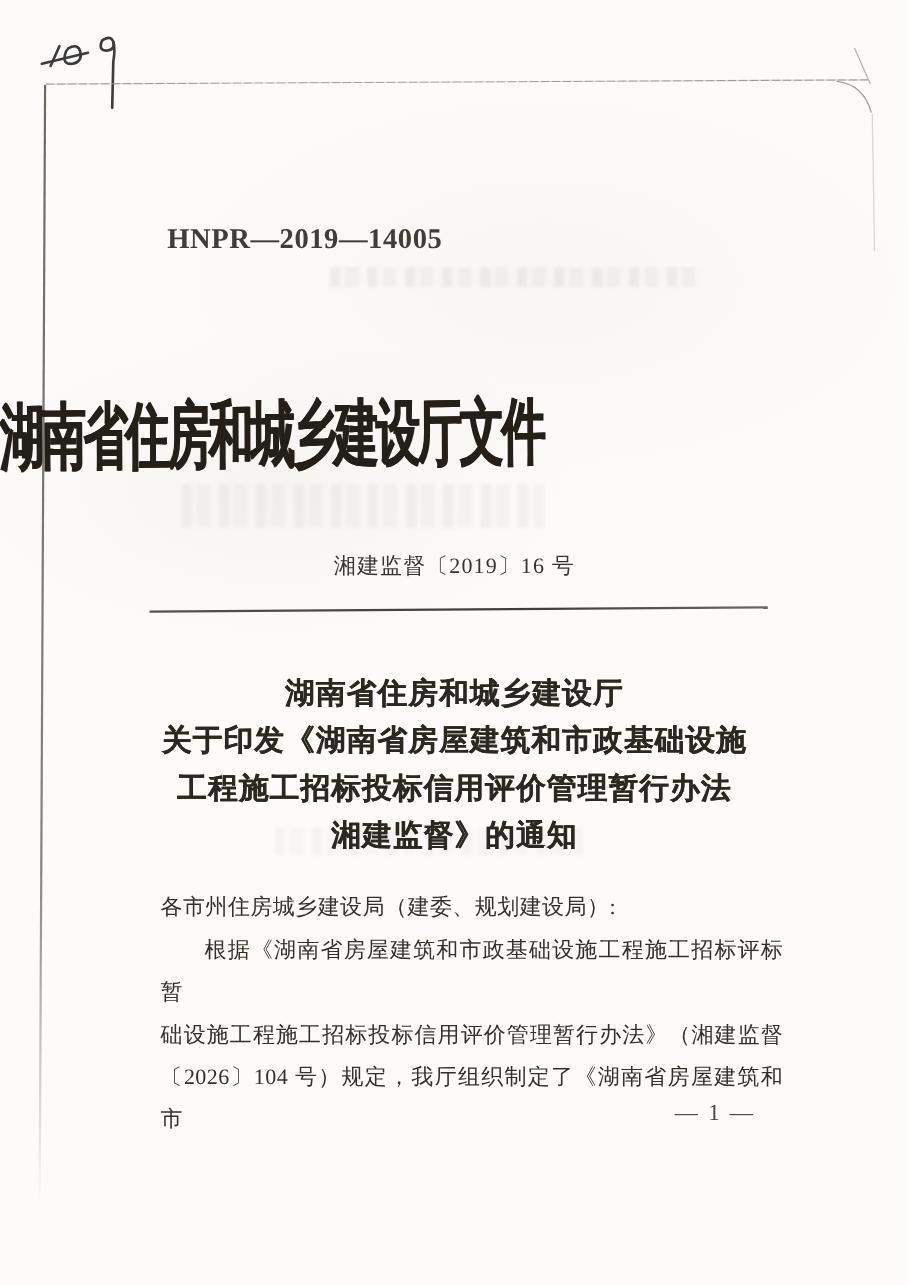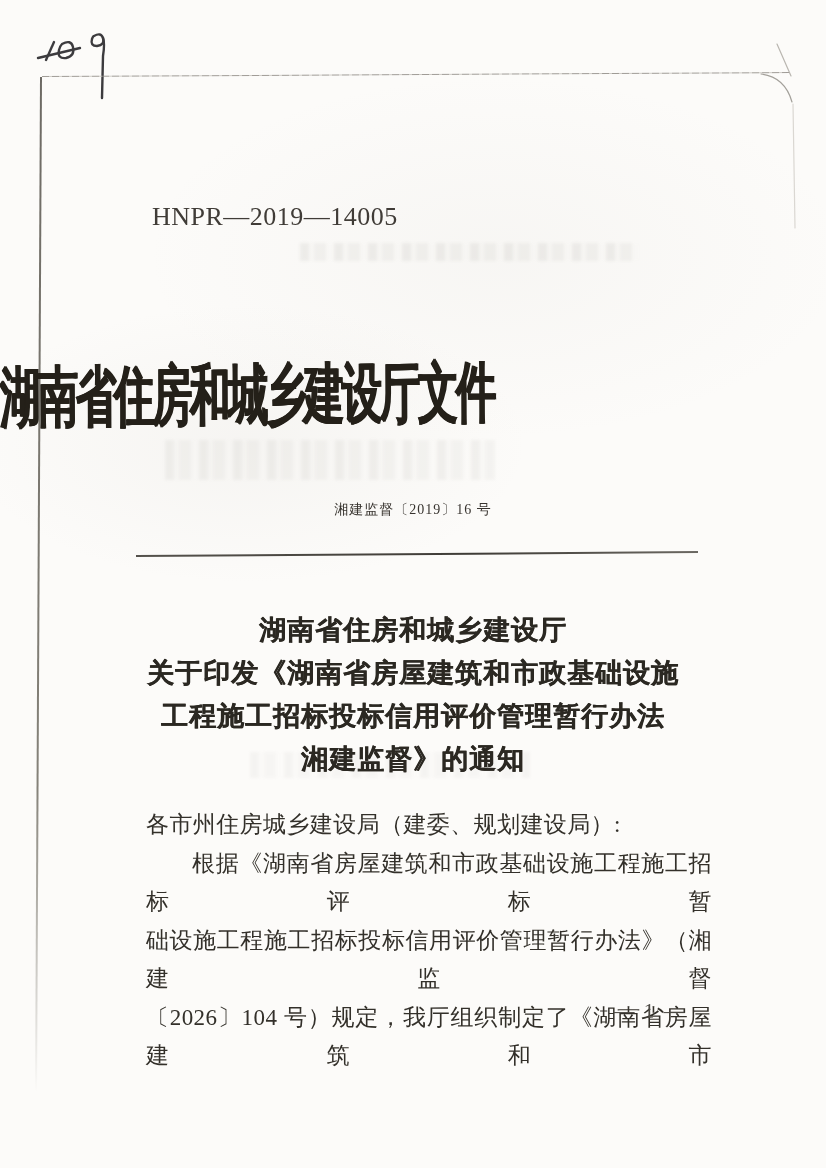--- a/index.html
+++ b/index.html
@@ -28,49 +28,49 @@
     transform: rotate(0.28deg); transform-origin: top center;
   }
   .corner-right { position: absolute; left: 755px; top: 40px; }
 
   
   .handwritten { position: absolute; left: 32px; top: 26px; }
 
   
   .doc-number {
     position: absolute; left: 152px; top: 202px;
-    font-size: 26px; letter-spacing: 0.5px; color: #403c37;
+    font-size: 26px; letter-spacing: 0.5px; color: #403c37; font-weight: bold;
   }
   .masthead-wrap { position: absolute; left: 0; top: 372px; width: 826px; text-align: left; }
   .masthead {
     display: inline-block;
     font-size: 40px; font-weight: 900; line-height: 48px;
     letter-spacing: -2px; color: #242019;
     text-shadow: 0.8px 0 0 currentColor, -0.5px 0 0 currentColor;
     transform: scaleY(1.65) rotate(-0.4deg);
     white-space: nowrap;
   }
   .issue-number {
     position: absolute; left: 0; top: 501px; width: 826px; text-align: center;
-    font-size: 14px; letter-spacing: 1px; color: #38342f;
+    font-size: 20px; letter-spacing: 1px; color: #38342f;
   }
   .rule {
     position: absolute; left: 136px; top: 555px; width: 562px; height: 2px;
     background: linear-gradient(90deg, #55524c, #3f3c37 60%, #6b6862);
     transform: rotate(-0.4deg); transform-origin: left center;
   }
   .notice-title {
     position: absolute; left: 0; top: 609px; width: 826px; text-align: center;
     font-size: 27px; font-weight: bold; line-height: 43px;
     letter-spacing: 1px; color: #2b2822;
     text-shadow: 0.4px 0 0 currentColor;
   }
   .body-block {
     position: absolute; left: 146px; top: 806px; width: 566px;
-    font-size: 23px; line-height: 38.5px; color: #33302a;
+    font-size: 20px; line-height: 38.5px; color: #33302a;
   }
   .body-block .line { text-align: justify; text-align-last: justify; letter-spacing: 0.4px; }
   .body-block .salutation { text-align: left; text-align-last: left; }
   .body-block .indent { text-indent: 2em; font-family: Liberation Serif, serif; }
   .page-number {
     position: absolute; left: 595px; top: 999px; width: 110px; text-align: center;
     font-size: 21px; letter-spacing: 2px; color: #4c4943;
   }
 
   

